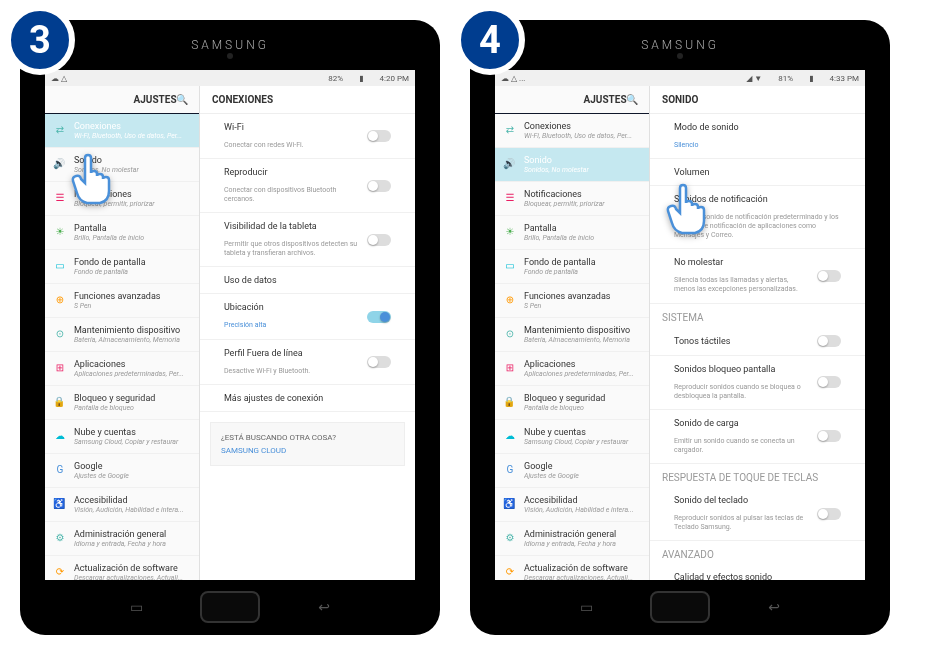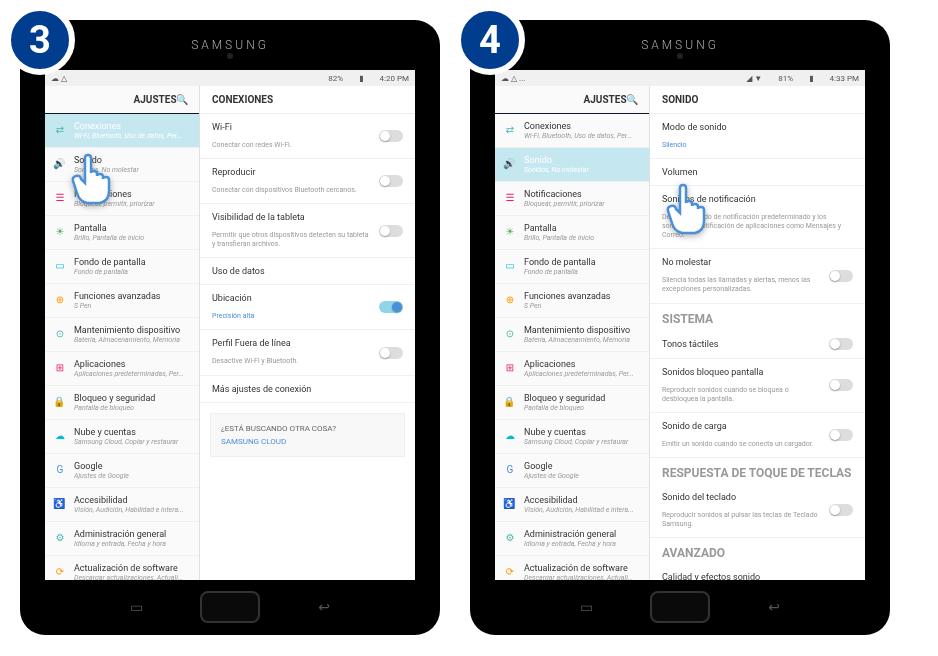--- a/index.html
+++ b/index.html
@@ -24,30 +24,30 @@
 .search-icon { color: #4a90d9; font-size: 12px; }
 .menu-item { padding: 7px 8px; display: flex; gap: 7px; align-items: flex-start; border-bottom: 1px solid #f0f0f0; }
 .menu-item.selected { background: #c5e8f0; }
 .menu-icon { width: 14px; height: 14px; flex-shrink: 0; display: flex; align-items: center; justify-content: center; font-size: 10px; margin-top: 1px; }
 .menu-text { flex: 1; overflow: hidden; }
 .menu-title { font-size: 9px; color: #333; white-space: nowrap; overflow: hidden; text-overflow: ellipsis; }
 .menu-sub { font-size: 7px; color: #999; white-space: nowrap; overflow: hidden; text-overflow: ellipsis; margin-top: 1px; font-style: italic; }
 .menu-item.selected .menu-title, .menu-item.selected .menu-sub { color: #fff; }
 .detail { flex: 1; overflow-y: auto; background: #fff; }
 .detail-header { padding: 8px 12px; font-size: 10px; font-weight: bold; color: #333; border-bottom: 1px solid #eee; }
-.detail-item { padding: 8px 12px; border-bottom: 1px solid #f0f0f0; display: flex; align-items: center; gap: 8px; }
+.detail-item { padding: 8px 24px; border-bottom: 1px solid #f0f0f0; display: flex; align-items: center; gap: 8px; }
 .detail-text { flex: 1; }
 .detail-title { font-size: 9px; color: #333; }
 .detail-sub { font-size: 7px; color: #999; margin-top: 9px; line-height: 1.3; }
 .detail-sub.accent { color: #4a90d9; }
 .toggle { width: 24px; height: 12px; background: #ddd; border-radius: 6px; position: relative; flex-shrink: 0; }
 .toggle::after { content: ''; position: absolute; width: 10px; height: 10px; background: #fff; border-radius: 50%; top: 1px; left: 1px; box-shadow: 0 1px 2px rgba(0,0,0,0.3); }
 .toggle.on { background: #8fd4e8; }
 .toggle.on::after { left: auto; right: 1px; background: #4a90d9; }
-.section-label { padding: 8px 12px 4px; font-size: 12px; color: #999; font-weight: bold; }
+.section-label { padding: 8px 12px 4px; font-size: 10px; color: #999; font-weight: normal; }
 .promo-box { margin: 10px; padding: 10px; background: #f8f8f8; border: 1px solid #eee; }
 .promo-title { font-size: 8px; color: #666; margin-bottom: 4px; }
 .promo-link { font-size: 8px; color: #4a90d9; }
 .cursor-hand { position: absolute; width: 50px; height: 55px; z-index: 20; pointer-events: none; }
 .cursor-hand svg { width: 100%; height: 100%; filter: drop-shadow(0 2px 3px rgba(0,0,0,0.3)); }
 .ic-teal { color: #4db6ac; } .ic-blue { color: #4a90d9; } .ic-pink { color: #e91e63; } .ic-orange { color: #ff9800; } .ic-green { color: #4caf50; } .ic-purple { color: #9c27b0; } .ic-cyan { color: #00bcd4; }
 </style>
 </head>
 <body>
 

